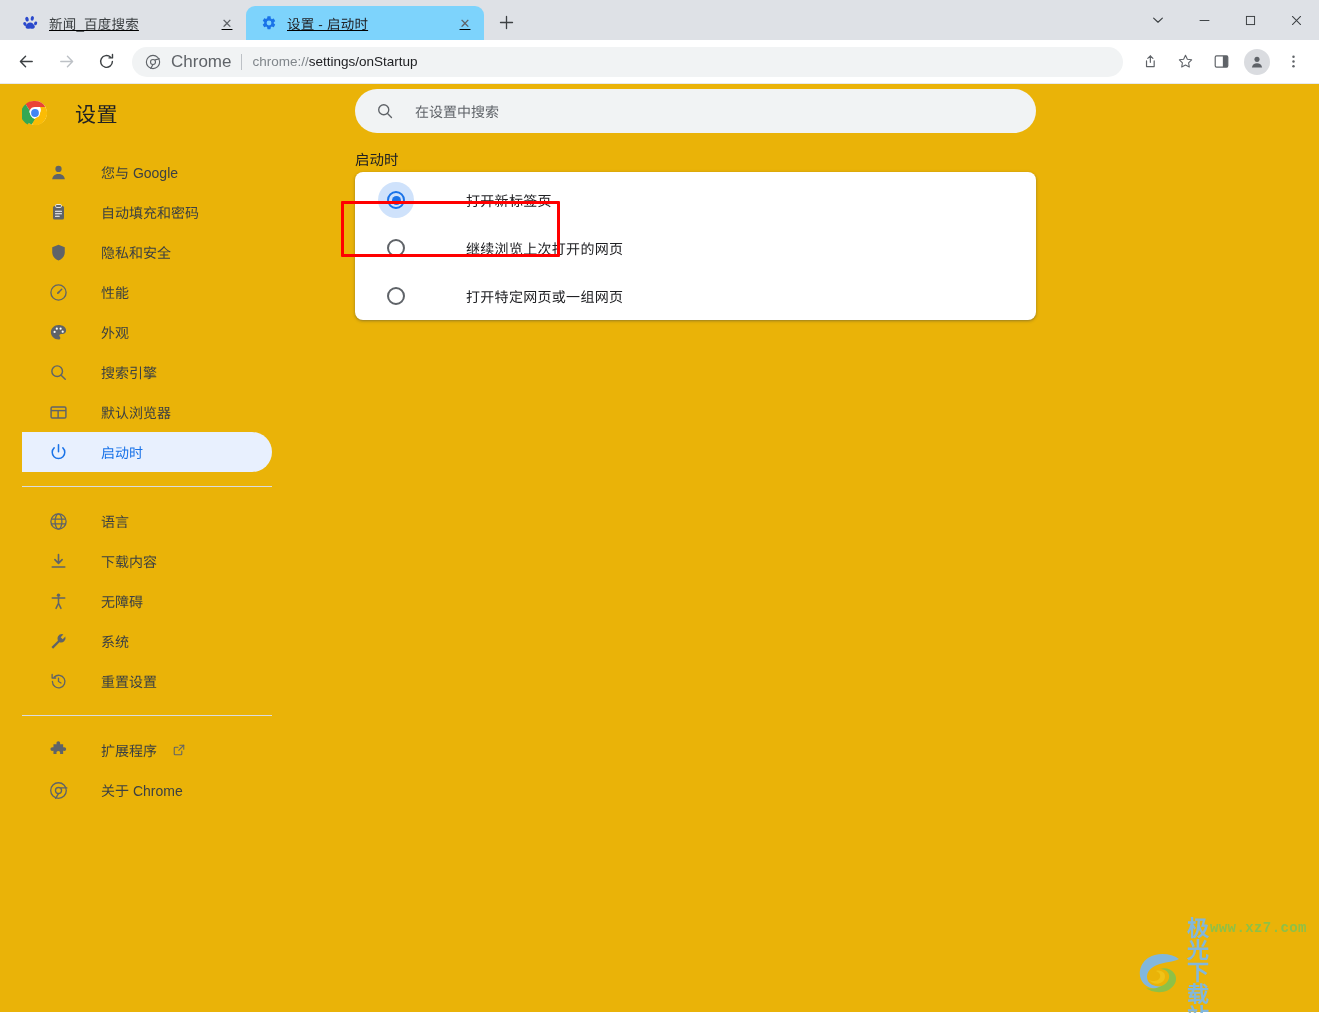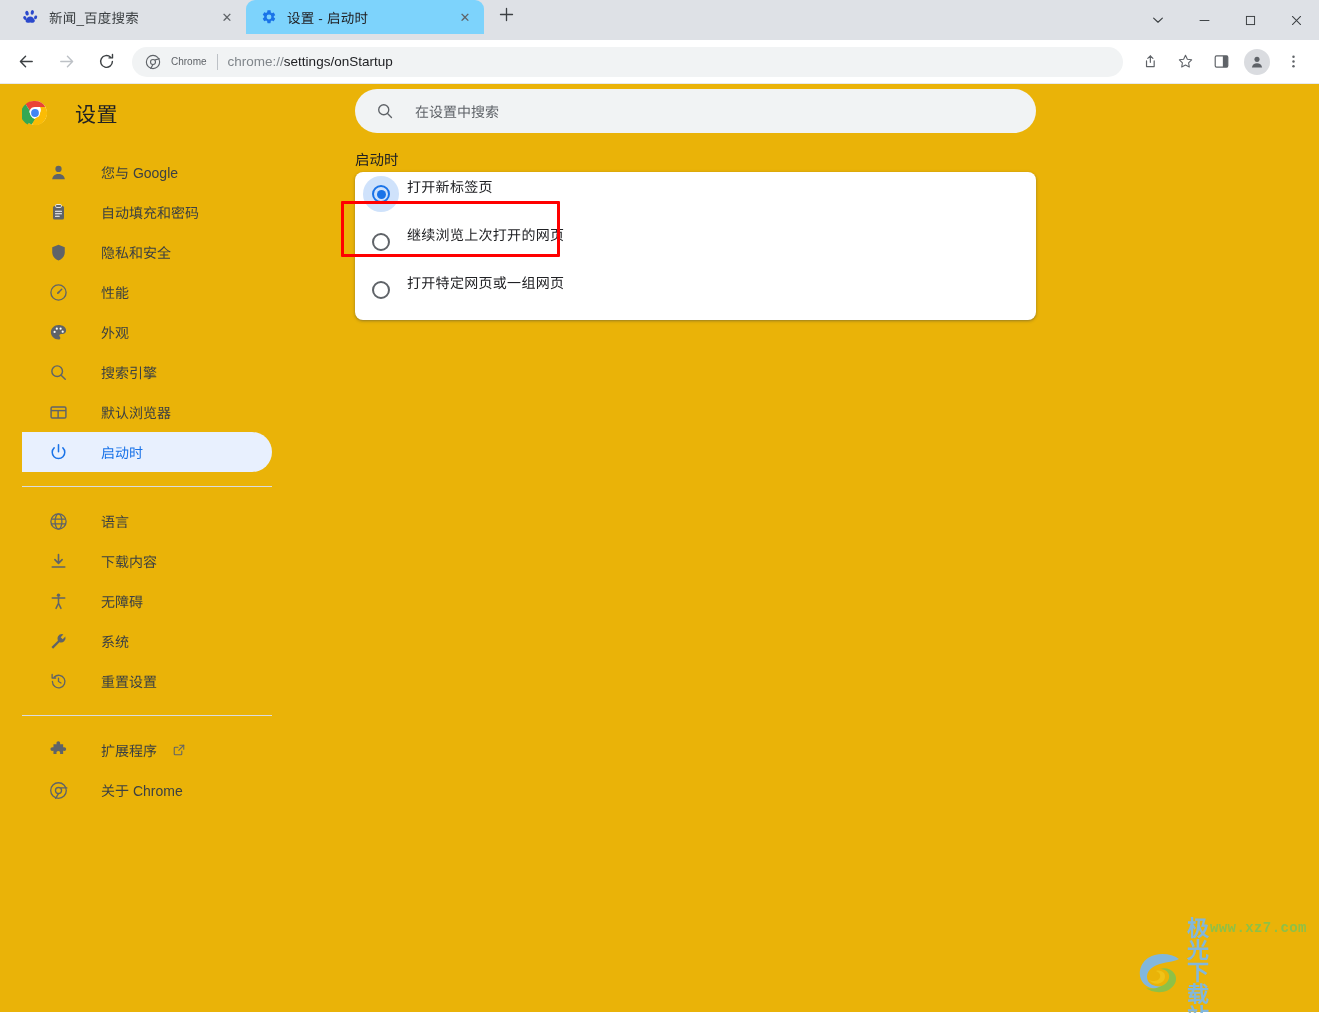--- a/index.html
+++ b/index.html
@@ -20,22 +20,23 @@
     background: #ffffff;
     overflow: hidden;
   }
 
   
   .tabstrip {
     position: relative;
     height: 40px;
     background: #dee1e6;
     display: flex;
-    align-items: flex-start;
+    align-items: flex-end;
     padding-left: 8px;
+    text-decoration: underline;
   }
 
   .tab {
     position: relative;
     height: 34px;
     width: 238px;
     display: flex;
     align-items: center;
     padding: 0 10px 0 14px;
     font-size: 13px;
@@ -124,21 +125,21 @@
     padding: 0 14px 0 12px;
     min-width: 0;
   }
   .omnibox-icon {
     flex: 0 0 18px;
     width: 18px; height: 18px;
     margin-right: 9px;
     display: flex; align-items: center; justify-content: center;
   }
   .omnibox-chipword {
-    font-size: 10px;
+    font-size: 17px;
     color: #5f6368;
     white-space: nowrap;
   }
   .omnibox-sep {
     width: 1px;
     height: 16px;
     background: #bdc1c6;
     margin: 0 10px;
     flex: 0 0 1px;
   }
@@ -290,23 +291,24 @@
     height: 148px;
     background: #ffffff;
     border-radius: 8px;
     box-shadow: 0 1px 2px rgba(60,64,67,.30), 0 1px 3px 1px rgba(60,64,67,.15);
     padding-top: 4px;
   }
 
   .radio-row {
     height: 48px;
     display: flex;
-    align-items: flex-start;
-    padding-left: 8px;
+    align-items: center;
+    padding-left: 23px;
     cursor: pointer;
+    gap: 44px;
   }
 
   .radio {
     width: 36px; height: 36px;
     flex: 0 0 36px;
     margin-right: 8px;
     border-radius: 50%;
     display: flex; align-items: center; justify-content: center;
     position: relative;
   }

